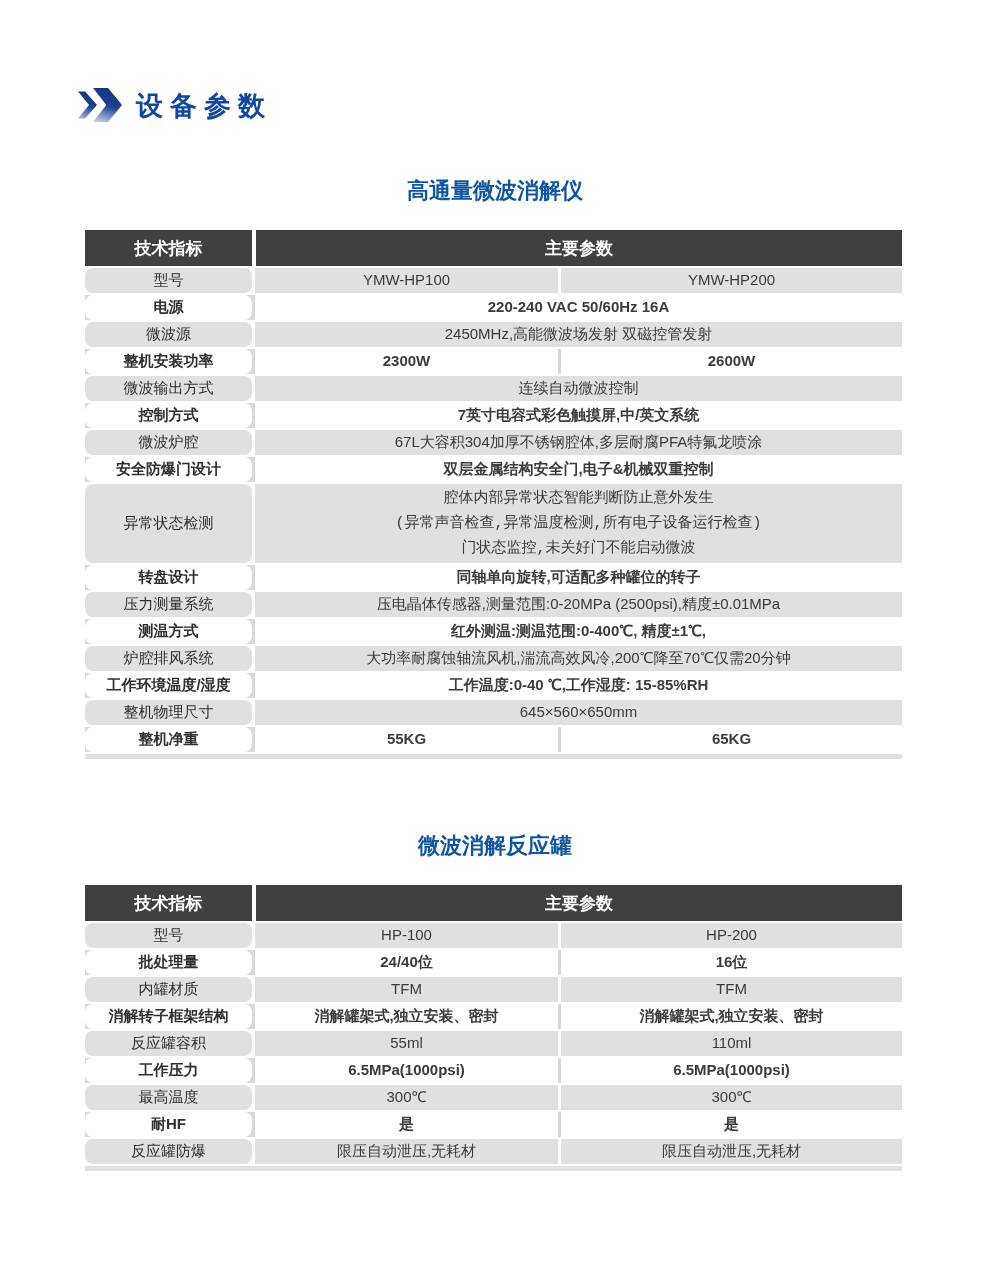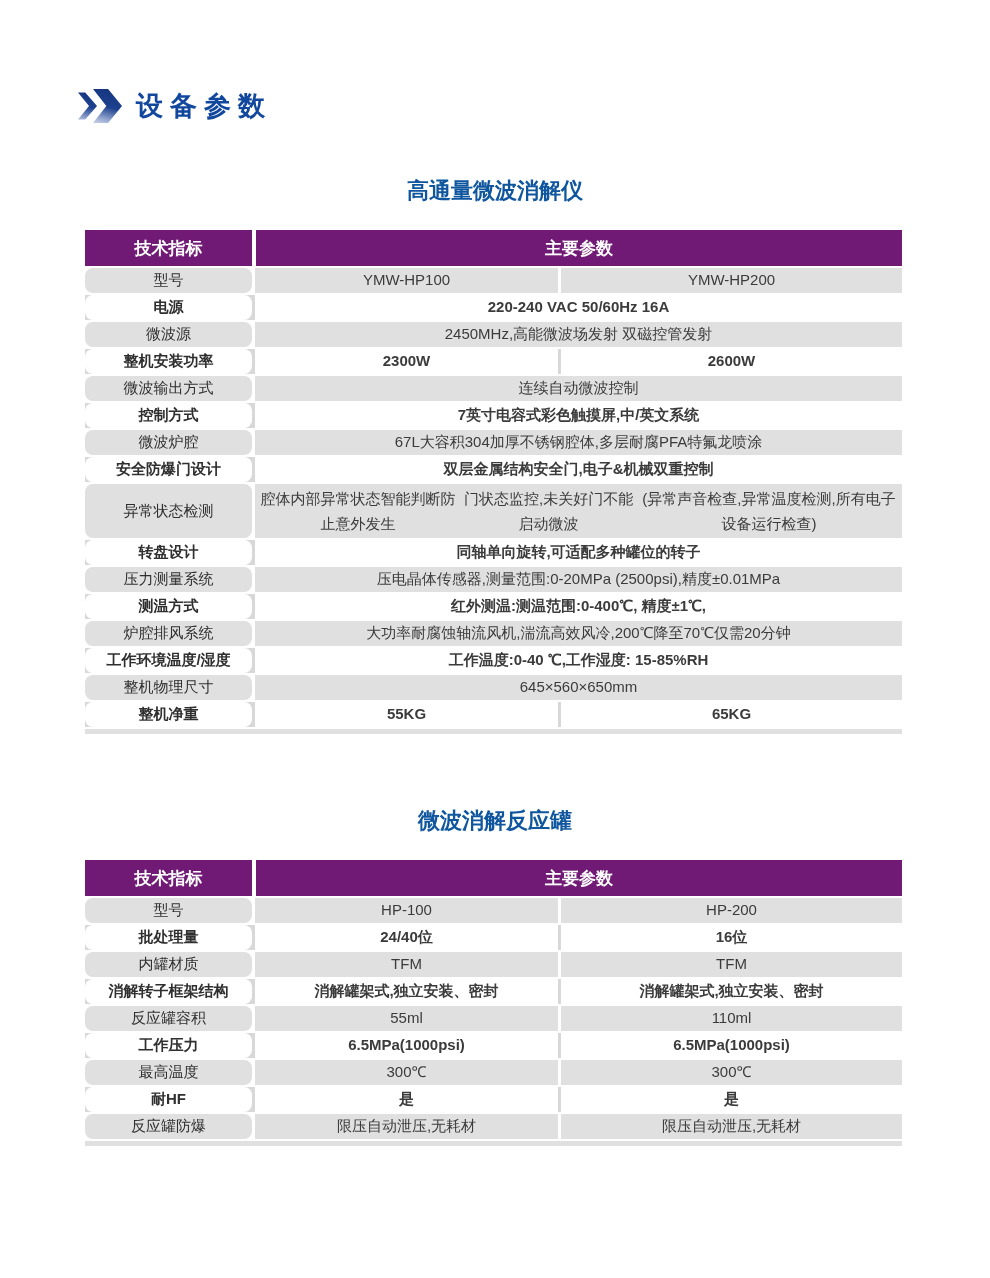--- a/index.html
+++ b/index.html
@@ -1,54 +1,54 @@
 <!DOCTYPE html>
 <html><head>
 <meta charset="utf-8">
 <style>
   * { margin:0; padding:0; box-sizing:border-box; }
   html,body { width:990px; height:1278px; background:#ffffff;
     font-family:"Liberation Sans", sans-serif; color:#3b3b3b; }
   body { overflow:hidden; }
 
   
-  .heading { margin:88px 0 0 78px; display:flex; align-items:center; }
+  .heading { margin:88px 0 0 78px; display:flex; }
   .hd-icon { width:44px; height:34px; position:relative; margin-right:14px; }
   .hd-icon .chev { position:absolute; top:0; height:100%;
     background:linear-gradient(195deg,#16357f 8%,#1d418f 52%,#8fa3cd 82%,#ccd4ea 100%); }
   .hd-icon .c1 { left:0; width:19px;
     clip-path:polygon(0 10%, 38% 10%, 100% 50%, 38% 90%, 0 90%, 58% 50%); }
   .hd-icon .c2 { left:15px; width:29px;
     clip-path:polygon(0 0, 52% 0, 100% 50%, 52% 100%, 0 100%, 46% 50%); }
   .hd-text { font-size:27px; font-weight:bold; color:#11479c; letter-spacing:7px; }
 
   
   .tbl-title { text-align:center; font-size:22px; font-weight:bold; color:#0f569e; }
   .t1 { margin-top:52px; }
   .t2 { margin-top:72px; }
 
   
   .tbl { width:817px; margin:24px 0 0 85px; }
   .thead { display:flex; column-gap:4px; margin-bottom:2px; }
-  .th { background:#701a75; color:#ffffff; font-weight:bold; font-size:17px;
+  .th { background:#404040; color:#ffffff; font-weight:bold; font-size:17px;
         height:36px; display:flex; align-items:center; justify-content:center; }
   .th1 { width:167px; }
   .th2 { flex:1; }
 
   .row { display:flex; column-gap:3px; margin-bottom:2px; background:#ffffff; }
   .row.even { background:#d8d8d8;font-weight:bold; }           
   .cell { min-height:25px; display:flex; align-items:center; justify-content:center;
           font-size:15px; text-align:center; line-height:1.25; }
   .row.odd  .cell { background:#e0e0e0; }
   .row.even .cell { background:#ffffff; }
   .lab  { width:167px; color:#2f2f2f;border-radius:8px; }
   .c2   { width:303px; }
   .c3   { flex:1; }
   .cspan{ flex:1; }
-  .multiline { flex-direction:row; justify-content:flex-start; padding:2px 0; }
+  .multiline { flex-direction:column; justify-content:flex-start; padding:2px 0;font-family:Liberation Mono, monospace; }
   .multiline div { line-height:25px; }
 
   .bar { height:5px; background:#e0e0e0; margin-top:1px; }
 </style>
 </head>
 <body>
 
 <div class="heading">
   <div class="hd-icon">
     <div class="chev c1"></div>
@@ -96,22 +96,22 @@
     <div class="cell cspan">67L大容积304加厚不锈钢腔体,多层耐腐PFA特氟龙喷涂</div>
   </div>
   <div class="row even">
     <div class="cell lab">安全防爆门设计</div>
     <div class="cell cspan">双层金属结构安全门,电子&amp;机械双重控制</div>
   </div>
   <div class="row odd">
     <div class="cell lab">异常状态检测</div>
     <div class="cell cspan multiline">
       <div>腔体内部异常状态智能判断防止意外发生</div>
+      <div>(异常声音检查,异常温度检测,所有电子设备运行检查)</div>
       <div>门状态监控,未关好门不能启动微波</div>
-      <div>(异常声音检查,异常温度检测,所有电子设备运行检查)</div>
     </div>
   </div>
   <div class="row even">
     <div class="cell lab">转盘设计</div>
     <div class="cell cspan">同轴单向旋转,可适配多种罐位的转子</div>
   </div>
   <div class="row odd">
     <div class="cell lab">压力测量系统</div>
     <div class="cell cspan">压电晶体传感器,测量范围:0-20MPa (2500psi),精度±0.01MPa</div>
   </div>

